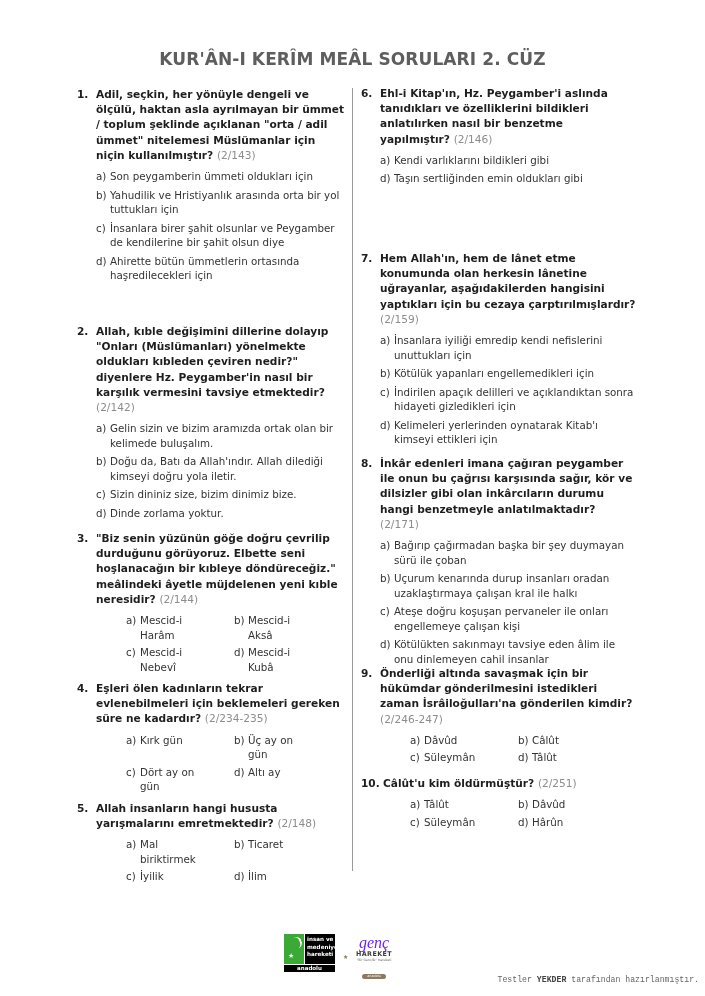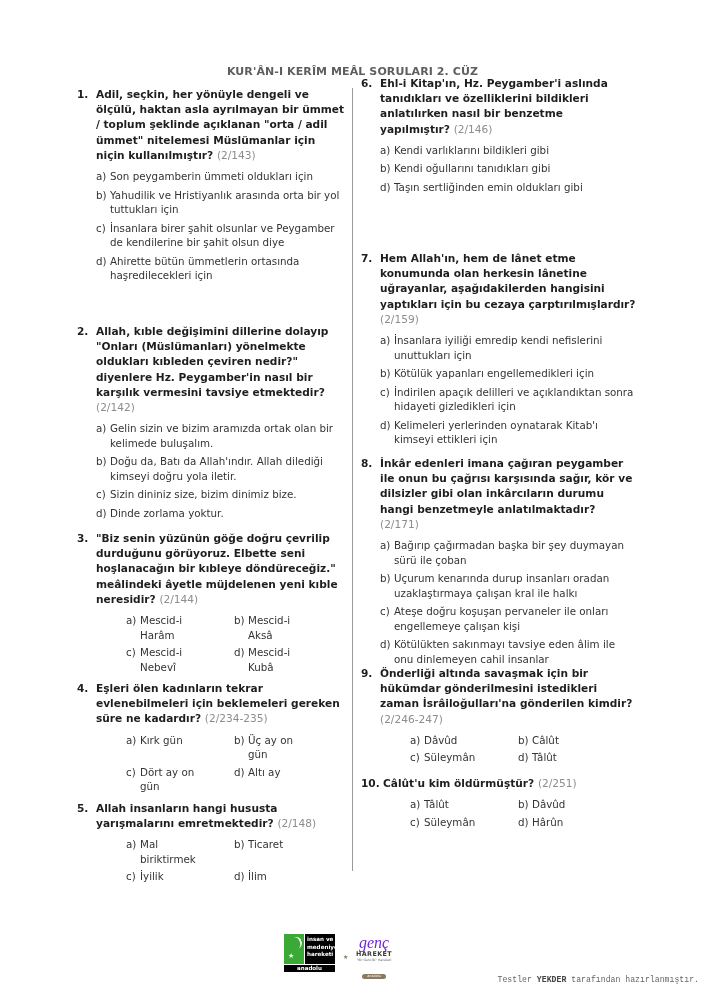--- a/index.html
+++ b/index.html
@@ -1,19 +1,19 @@
 <!DOCTYPE html>
 <html><head>
 <meta charset="utf-8">
 <style>
   html, body { margin: 0; padding: 0; background: #ffffff; }
   body { width: 705px; height: 996px; position: relative; overflow: hidden;
          font-family: "DejaVu Sans", "Liberation Sans", sans-serif; color: #222; }
   .title { position: absolute; top: 49px; left: 0; width: 705px; text-align: center;
-           font-weight: bold; font-size: 11px; color: #5e5e5e; letter-spacing: 0.1px; margin-top: 16px; }
+           font-weight: bold; font-size: 17px; color: #5e5e5e; letter-spacing: 0.1px; }
   .divider { position: absolute; left: 352px; top: 88px; width: 1px; height: 783px; background: #9a9a9a; }
   .q { position: absolute; font-size: 10.6px; }
   .q-left { left: 77px; width: 268px; }
   .q-right { left: 361px; width: 275px; }
   .stem { font-weight: bold; color: #1e1e1e; line-height: 15.2px; padding-left: 19px; text-indent: -19px; }
   .stem .num { display: inline-block; width: 19px; text-indent: 0; }
   .q-right .num10 { width: 22px; }
   .ref { font-weight: normal; color: #8d8d8d; }
   .opts { margin-top: 6px; padding-left: 19px; }
   .opt { font-size: 10.3px; color: #333; line-height: 14.5px; margin-bottom: 4px; padding-left: 14px; text-indent: -14px; }
@@ -89,25 +89,24 @@
 <div class="q q-left" style="top:801px">
   <div class="stem"><span class="num">5.</span><span>Allah insanların hangi hususta yarışmalarını emretmektedir?</span> <span class="ref">(2/148)</span></div>
   <div class="opts grid">
     <div class="opt"><span class="lbl">a)</span><span>Mal biriktirmek</span></div>
     <div class="opt"><span class="lbl">b)</span><span>Ticaret</span></div>
     <div class="opt"><span class="lbl">c)</span><span>İyilik</span></div>
     <div class="opt"><span class="lbl">d)</span><span>İlim</span></div>
   </div>
 </div>
 
-<div class="q q-right" style="top:76px">
+<div class="q q-right" style="top:86px">
   <div class="stem"><span class="num">6.</span><span>Ehl-i Kitap'ın, Hz. Peygamber'i aslında tanıdıkları ve özelliklerini bildikleri anlatılırken nasıl bir benzetme yapılmıştır?</span> <span class="ref">(2/146)</span></div>
   <div class="opts">
     <div class="opt"><span class="lbl">a)</span><span>Kendi varlıklarını bildikleri gibi</span></div>
-    <div class="opt"><span class="lbl">b)</span><span>Kendi oğullarını tanıdıkları gibi</span></div>
     <div class="opt"><span class="lbl">d)</span><span>Taşın sertliğinden emin oldukları gibi</span></div>
   </div>
 </div>
 
 <div class="q q-right" style="top:251px">
   <div class="stem"><span class="num">7.</span><span>Hem Allah'ın, hem de lânet etme konumunda olan herkesin lânetine uğrayanlar, aşağıdakilerden hangisini yaptıkları için bu cezaya çarptırılmışlardır?</span> <span class="ref">(2/159)</span></div>
   <div class="opts">
     <div class="opt"><span class="lbl">a)</span><span>İnsanlara iyiliği emredip kendi nefislerini unuttukları için</span></div>
     <div class="opt"><span class="lbl">b)</span><span>Kötülük yapanları engellemedikleri için</span></div>
     <div class="opt"><span class="lbl">c)</span><span>İndirilen apaçık delilleri ve açıklandıktan sonra hidayeti gizledikleri için</span></div>

